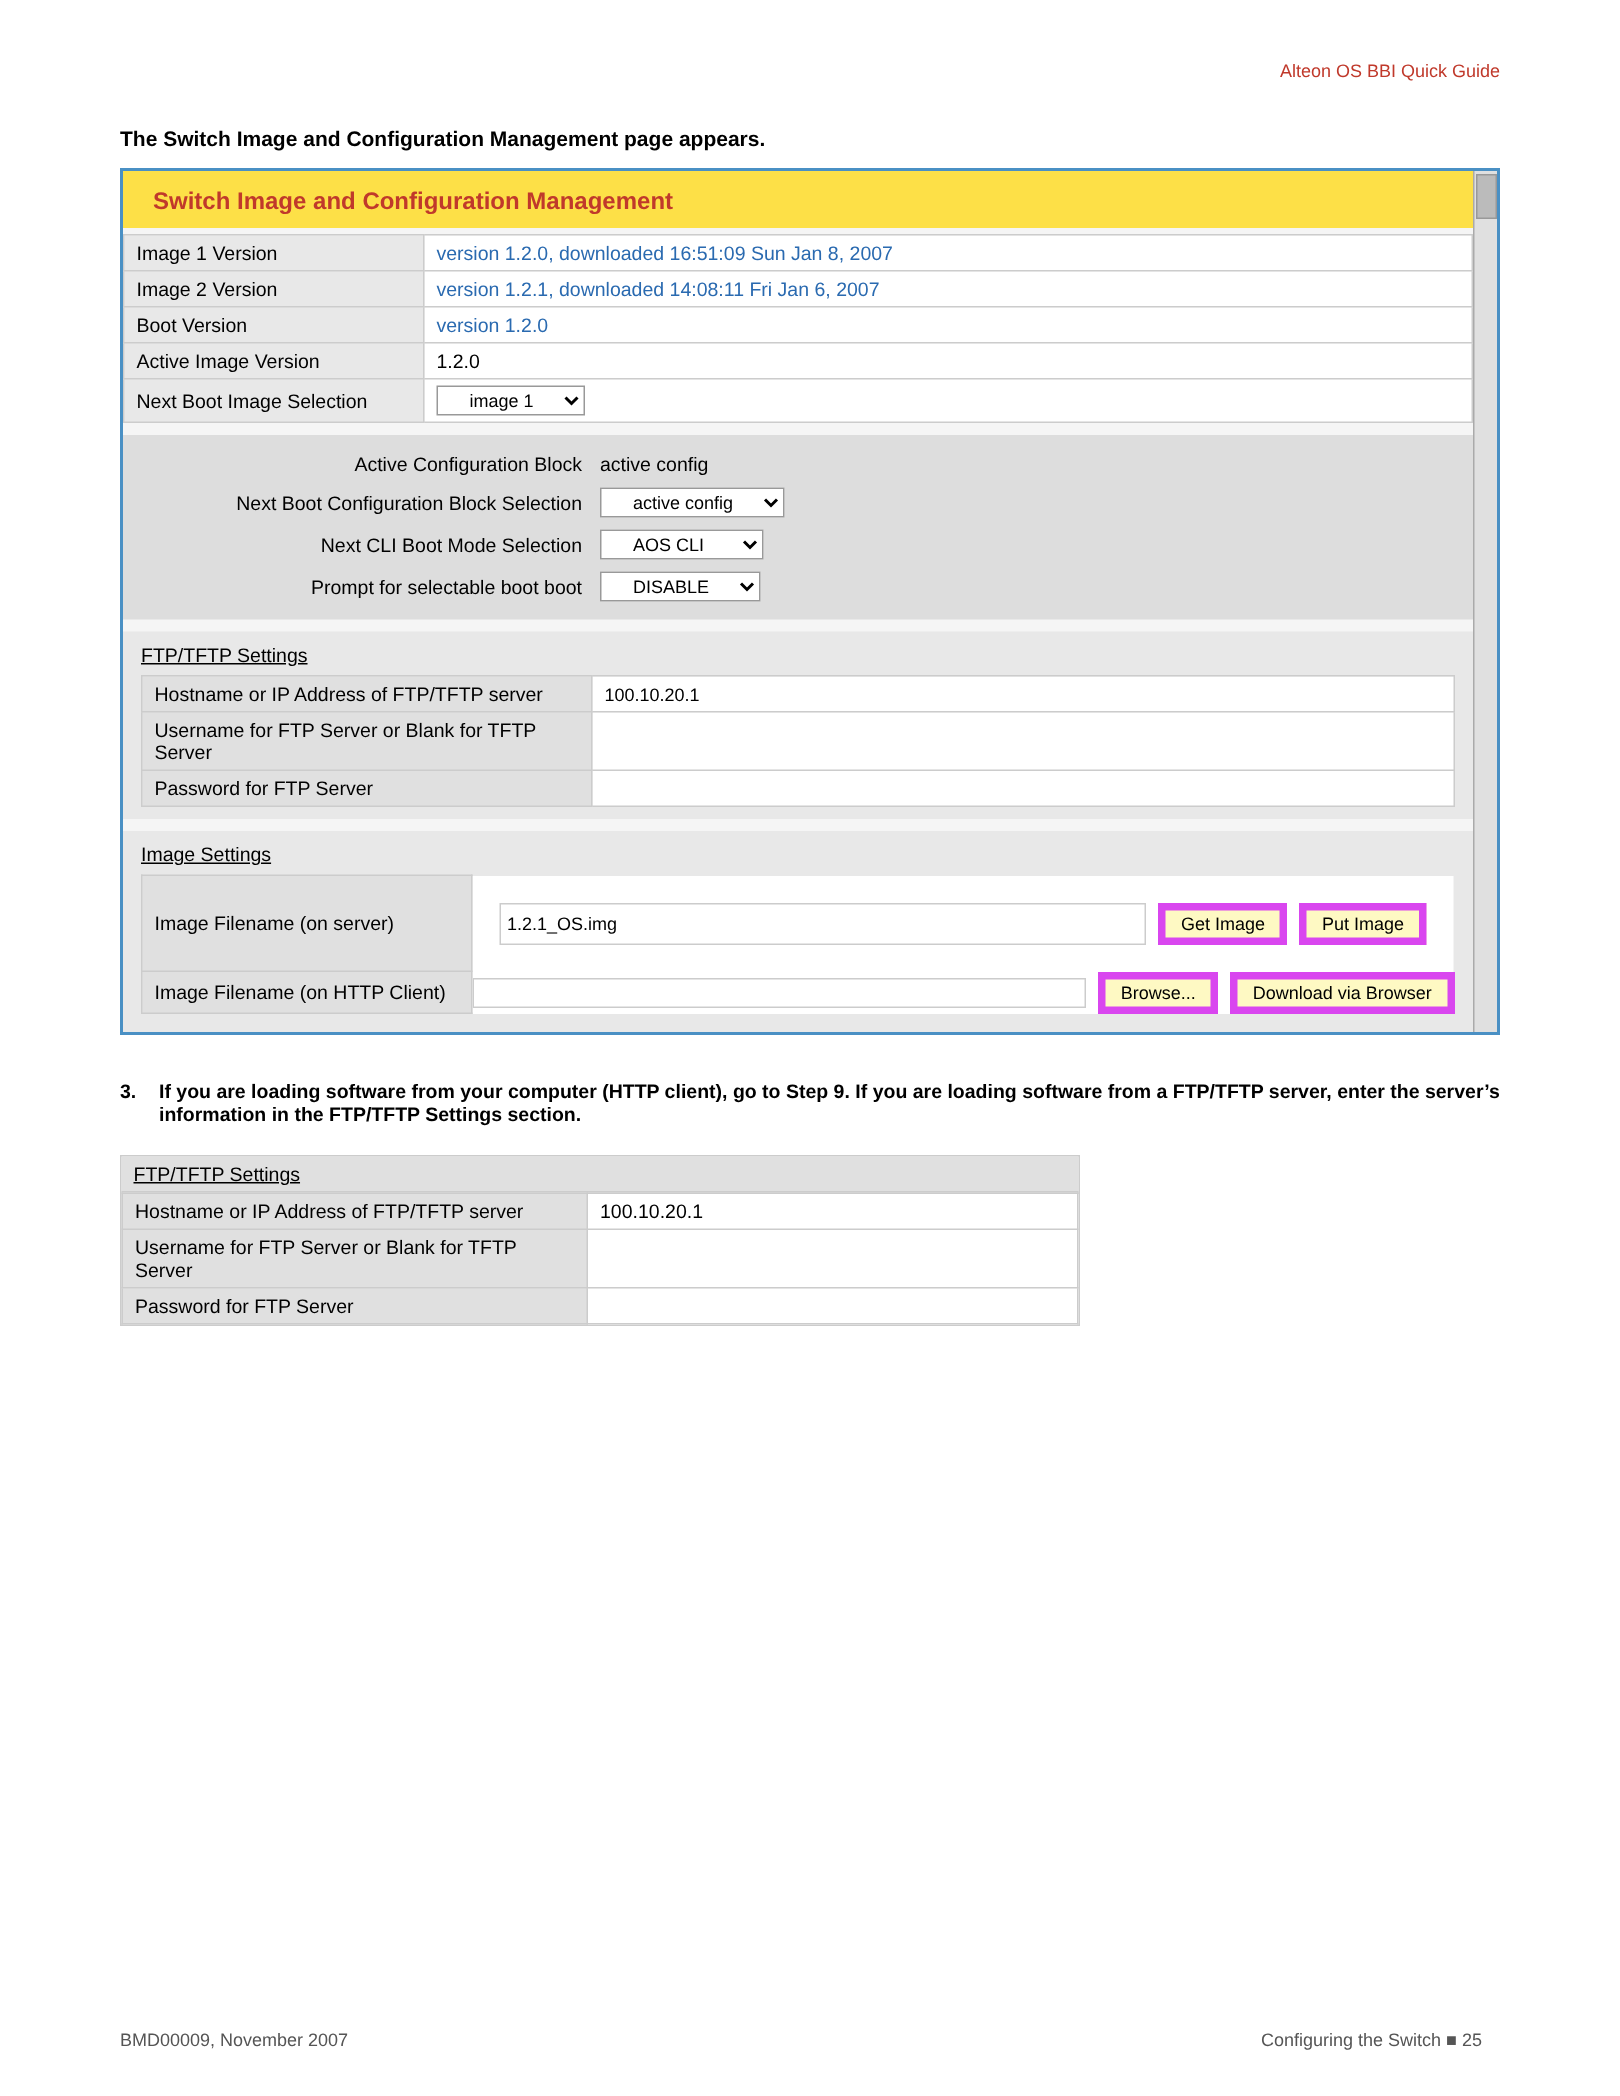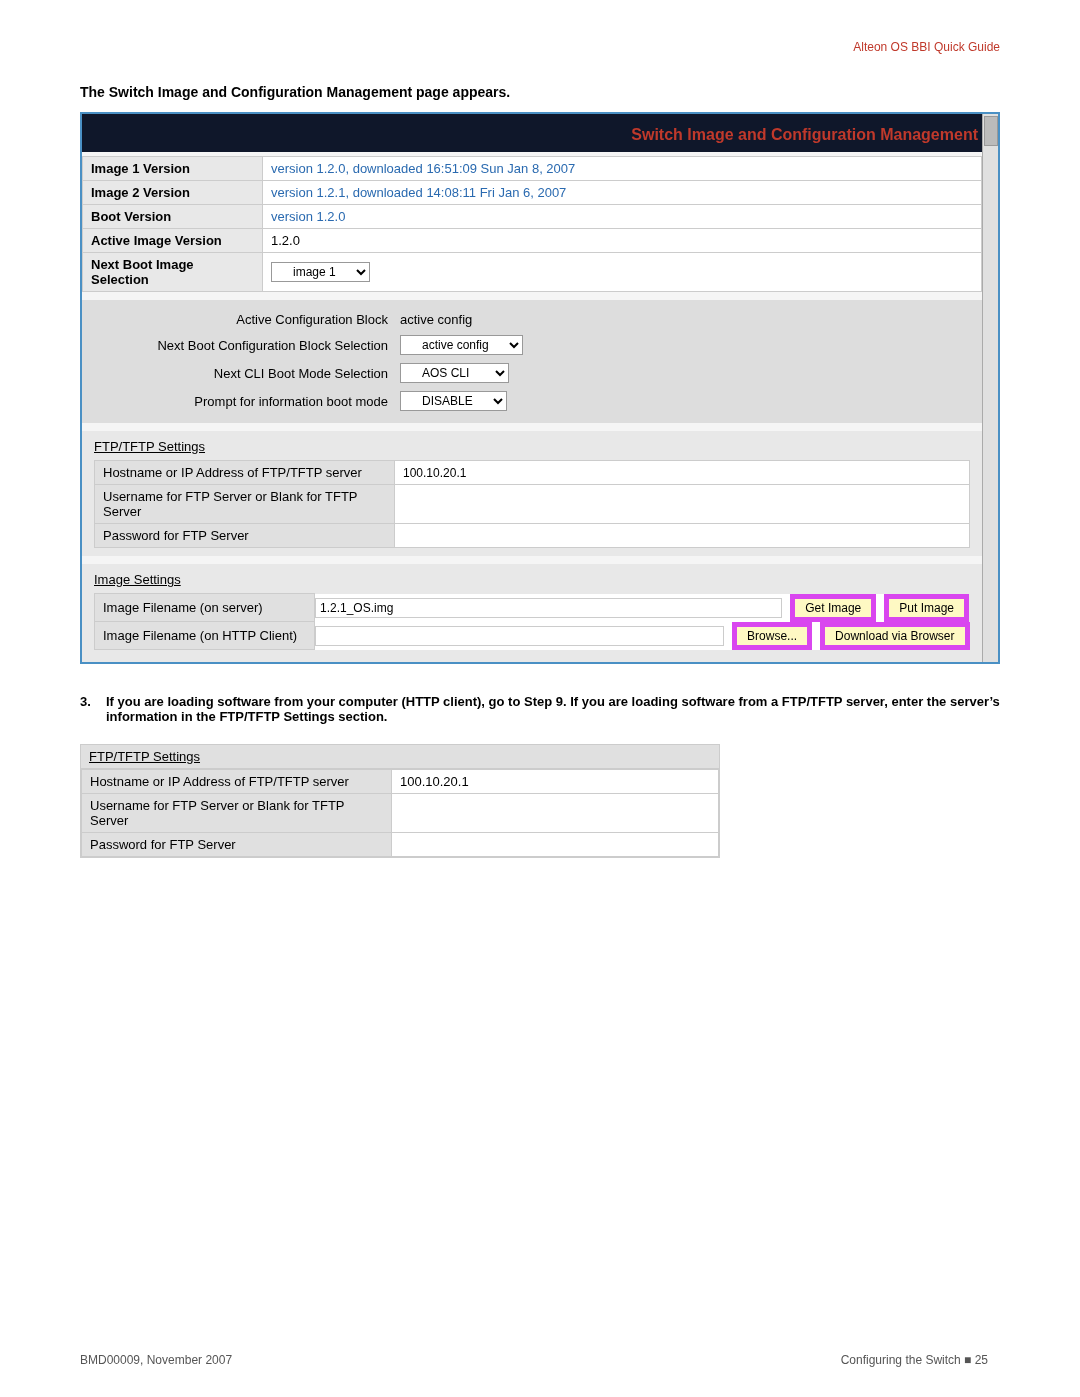--- a/index.html
+++ b/index.html
@@ -47,42 +47,42 @@
       border-left: 1px solid #aaa;
     }
     .mgmt-panel-scrollbar-thumb {
       width: 14px;
       height: 30px;
       background: #bbb;
       margin: 2px auto;
       border: 1px solid #999;
     }
     .panel-title {
-      text-align: right;
+      text-align: left;
       color: #c0392b;
       font-size: 16px;
       font-weight: bold;
       padding: 12px 20px 8px;
-      background: #0f172a;
+      background: #fde047;
     }
     .info-table {
       width: calc(100% - 16px);
       border-collapse: collapse;
       margin: 4px 0;
     }
     .info-table td {
       border: 1px solid #ccc;
       padding: 4px 8px;
       background: #fff;
       vertical-align: middle;
     }
     .info-table td:first-child {
       background: #e8e8e8;
-      width: 180px;
-      font-weight: bold;
+      width: 200px;
+      font-weight: normal;
     }
     .info-table .value-blue {
       color: #2a6ab0;
     }
     .sub-section {
       background: #ddd;
       margin: 8px 0 0 0;
       padding: 8px 12px;
       width: calc(100% - 16px);
     }
@@ -283,21 +283,21 @@
           <tr>
             <td>Next CLI Boot Mode Selection</td>
             <td>
               <select>
                 <option>AOS CLI</option>
                 <option>Cisco CLI</option>
               </select>
             </td>
           </tr>
           <tr>
-            <td>Prompt for information boot mode</td>
+            <td>Prompt for selectable boot boot</td>
             <td>
               <select>
                 <option>DISABLE</option>
                 <option>ENABLE</option>
               </select>
             </td>
           </tr>
         </tbody>
       </table>
     </div>
@@ -327,21 +327,21 @@
         </tbody>
       </table>
     </div>
 
     <div class="image-settings-section">
       <div class="image-settings-title">Image Settings</div>
       <table class="image-table">
         <tbody>
           <tr>
             <td>Image Filename (on server)</td>
-            <td style="display:flex; align-items:center; gap:4px; border:none; padding:0;">
+            <td style="display:flex; gap:4px; border:none; padding:18px;">
               <input class="ftp-input" type="text" value="1.2.1_OS.img" style="flex: 1 1 0%; border: 1px solid rgb(204, 204, 204); padding: 2px 4px;">
               <button class="btn">Get Image</button>
               <button class="btn">Put Image</button>
             </td>
           </tr>
           <tr>
             <td>Image Filename (on HTTP Client)</td>
             <td style="display:flex; align-items:center; gap:4px; border:none; padding:0;">
               <input class="ftp-input" type="text" value="" style="flex: 1 1 0%; border: 1px solid rgb(204, 204, 204); padding: 2px 4px;">
               <button class="btn">Browse...</button>

